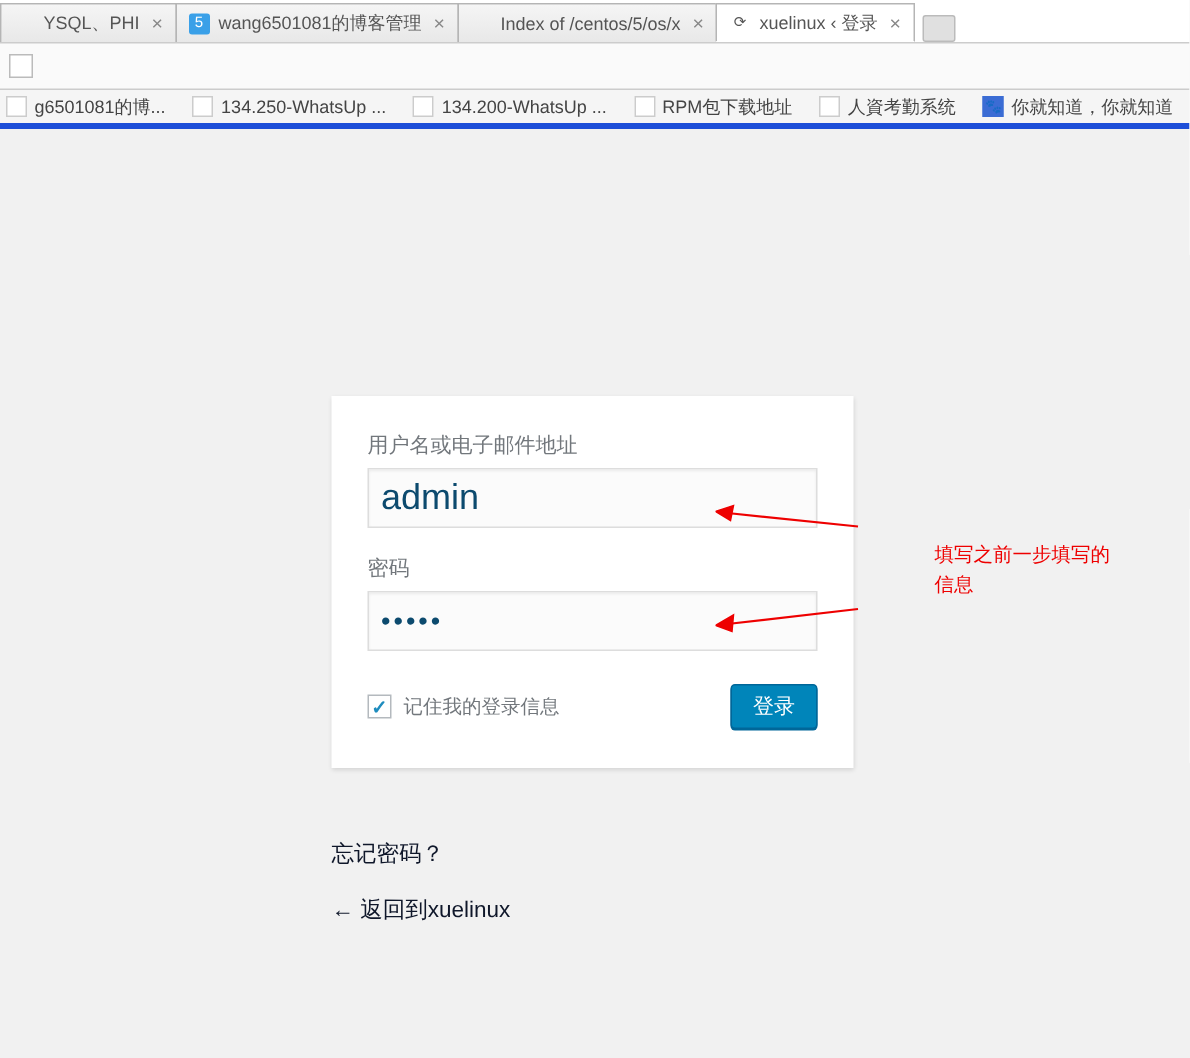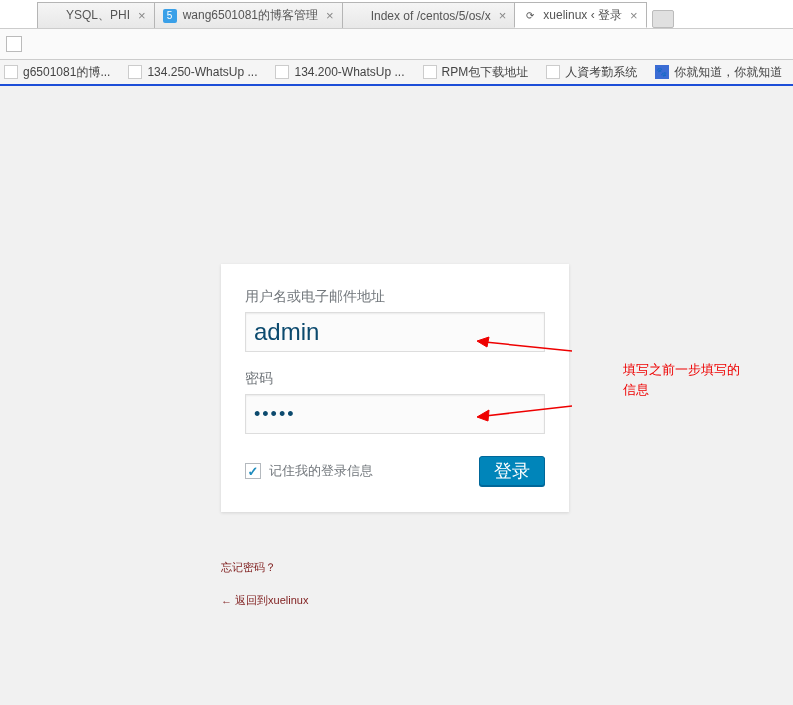--- a/index.html
+++ b/index.html
@@ -1,53 +1,53 @@
 <!DOCTYPE html>
 <html><head>
 <meta charset="utf-8">
 <style>
 * { margin: 0; padding: 0; box-sizing: border-box; }
 body { font-family: "Microsoft YaHei", Arial, sans-serif; background: #fff; width: 793px; height: 705px; overflow: hidden; }
 
 
-.tab-bar { display: flex; background: #fff; height: 28px; align-items: flex-end; padding-left: 37px; }
+.tab-bar { display: flex; background: #fff; height: 28px; align-items: flex-end; }
 .tab { display: flex; align-items: center; height: 26px; padding: 0 8px; border: 1px solid #b5b5b5; border-bottom: none; font-size: 12px; color: #555; background: linear-gradient(#f5f5f5,#e8e8e8); position: relative; margin-right: -1px; max-width: 190px; overflow: hidden; white-space: nowrap; }
 .tab.active { background: #fff; border-bottom: 1px solid #fff; z-index: 2; }
 .tab .favicon { width: 14px; height: 14px; margin-right: 6px; display: inline-flex; align-items: center; justify-content: center; font-size: 10px; }
 .tab .close { margin-left: 8px; color: #888; font-size: 13px; }
 .new-tab { width: 22px; height: 18px; background: #e0e0e0; border: 1px solid #bbb; margin-left: 6px; border-radius: 2px; }
 
 
 .addr-row { display: flex; align-items: center; height: 32px; border-top: 1px solid #ccc; border-bottom: 1px solid #ccc; background: #fafafa; padding: 0 6px; }
 .page-icon { width: 16px; height: 16px; border: 1px solid #bbb; margin-right: 6px; background: #fff; }
 .addr { font-size: 14px; color: #333; }
 .addr .dim { color: #999; }
 
 
-.bm-bar { display: flex; align-items: center; height: 26px; background: #f5f5f5; border-bottom: 2px solid #1d4ed8; padding: 0 4px; font-size: 12px; color: #444; }
+.bm-bar { display: flex; align-items: center; height: 26px; background: #f5f5f5; border-bottom: 4px solid #1d4ed8; padding: 0 4px; font-size: 12px; color: #444; }
 .bm { display: flex; align-items: center; margin-right: 18px; white-space: nowrap; }
 .bm .bm-icon { width: 14px; height: 14px; border: 1px solid #ccc; margin-right: 5px; background: #fff; }
 .bm .bm-icon.paw { background: #3b6cd4; border-color: #3b6cd4; color:#fff; display:flex; align-items:center; justify-content:center; font-size:9px; }
 
 
 .page { background: #f1f1f1; width: 100%; height: calc(705px - 28px - 32px - 26px); position: relative; }
 
 
 .login-box { position: absolute; left: 221px; top: 178px; width: 348px; background: #fff; padding: 24px 24px 26px 24px; box-shadow: 0 1px 3px rgba(0,0,0,0.12); }
 .field-label { font-size: 14px; color: #72777c; margin-bottom: 6px; }
 .field-label.pw { margin-top: 18px; }
 .text-input { width: 100%; height: 40px; border: 1px solid #ddd; background: #fbfbfb; box-shadow: inset 0 1px 2px rgba(0,0,0,0.07); font-size: 24px; font-family: Arial, sans-serif; padding: 3px 8px; color: #0c4a6e; }
 .text-input.pw { font-size: 18px; letter-spacing: 2px; }
 .form-bottom { display: flex; align-items: center; justify-content: space-between; margin-top: 22px; }
 .remember { display: flex; align-items: center; font-size: 13px; color: #72777c; }
 .checkbox { width: 16px; height: 16px; border: 1px solid #b4b9be; margin-right: 8px; display: flex; align-items: center; justify-content: center; color: #1e8cbe; font-size: 13px; font-weight: bold; }
-.login-btn { background: #0085ba; color: #fff; border: 1px solid #006799; border-radius: 3px; height: 30px; padding: 0 14px; font-size: 18px; cursor: pointer; box-shadow: 0 1px 0 #006799; }
+.login-btn { background: #0085ba; color: #fff; border: 1px solid #006799; border-radius: 3px; height: 30px; padding: 0 14px; font-size: 14px; cursor: pointer; box-shadow: 0 1px 0 #006799; }
 
 
-.below-links { position: absolute; left: 221px; top: 474px; font-size: 11px; color: #7f1d1d; }
+.below-links { position: absolute; left: 221px; top: 474px; font-size: 15px; color: #0f172a; }
 .below-links .link { margin-bottom: 18px; }
 
 
 .arrow { position: absolute; stroke: #e00; fill: #e00; }
 .annot { position: absolute; color: #e00; font-size: 13px; line-height: 1.5; margin-left: 38px; }
 </style>
 </head>
 <body>
 
 <div class="tab-bar">

